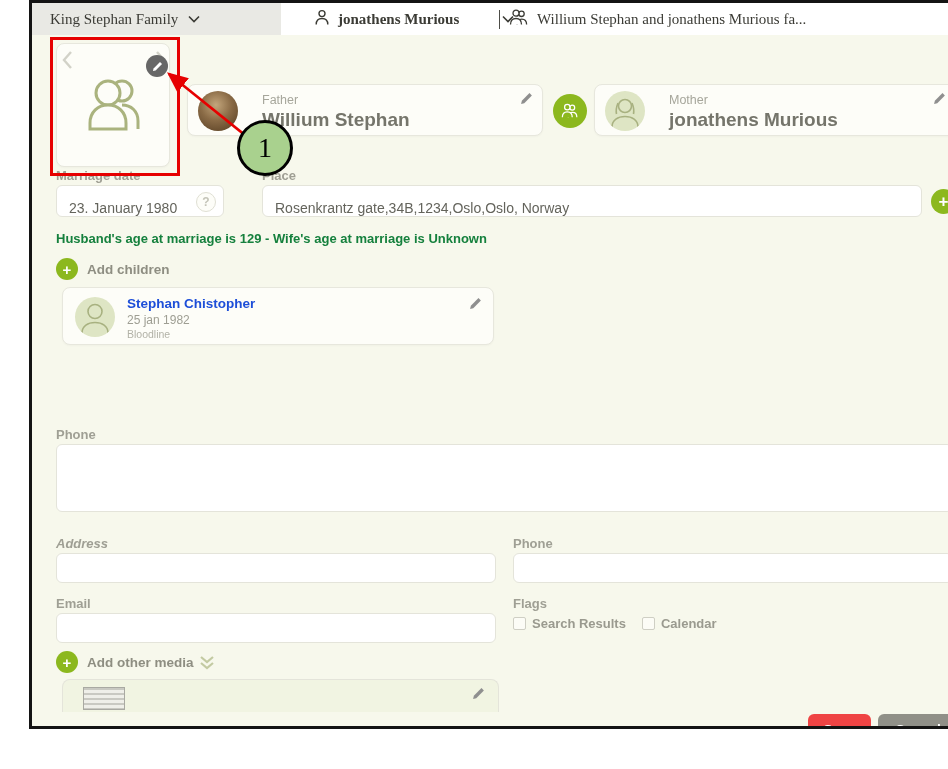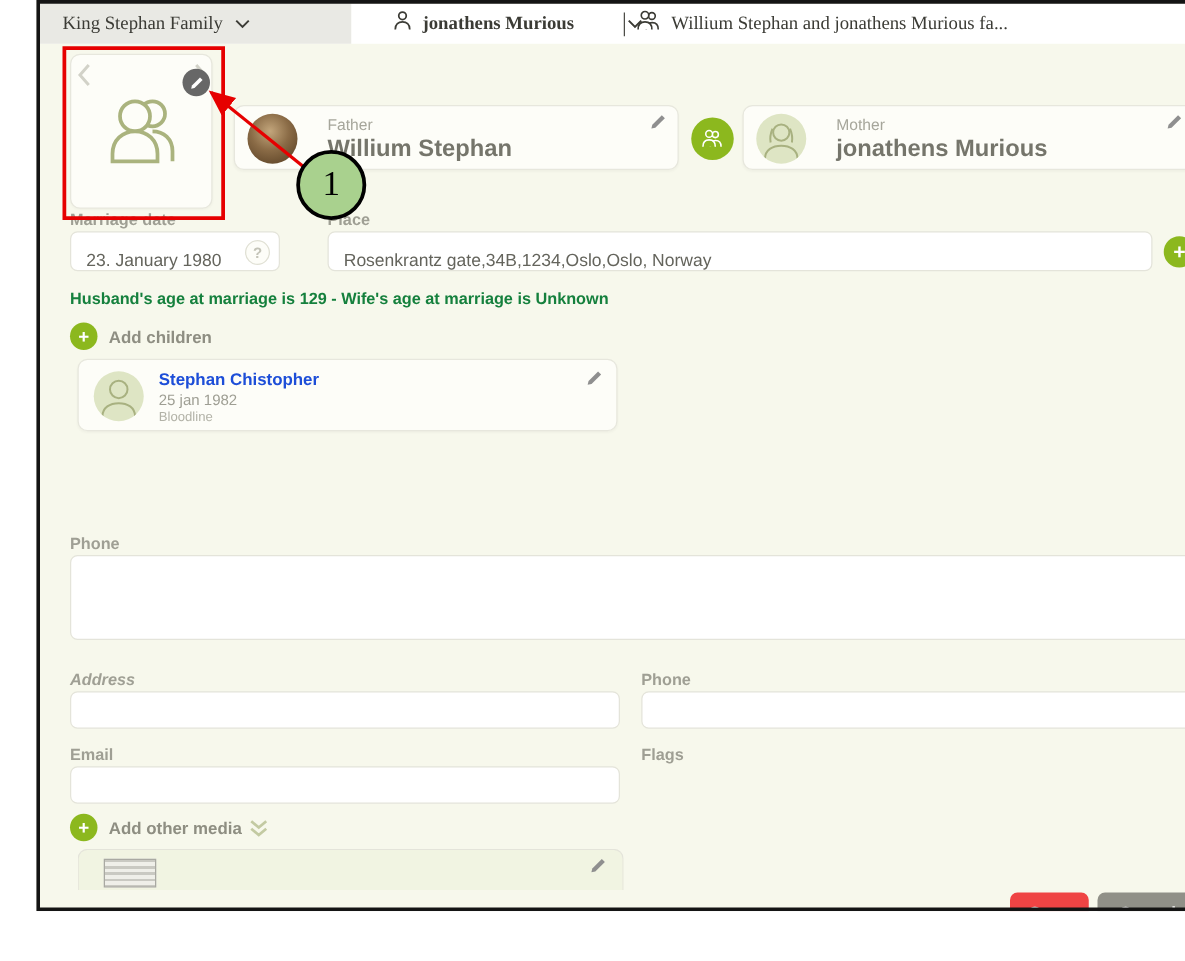--- a/index.html
+++ b/index.html
@@ -222,20 +222,30 @@
   <textarea class="note-area" style=""></textarea>
 
   <div class="field-label" style="left:27px; top:536px;font-style:italic;">Address</div>
   <div class="text-input" style="left:27px; top:553px; width:440px; height:30px;"></div>
   <div class="field-label" style="left:484px; top:536px;">Phone</div>
   <div class="text-input" style="left:484px; top:553px; width:440px; height:30px;"></div>
 
   <div class="field-label" style="left:27px; top:596px;">Email</div>
   <div class="text-input" style="left:27px; top:613px; width:440px; height:30px;"></div>
   <div class="field-label" style="left:484px; top:596px;">Flags</div>
+  <div class="checkbox-row">
+    <span class="cb-item">
+      <span class="cb-box"></span>
+      <span class="cb-label">Search Results</span>
+    </span>
+    <span class="cb-item">
+      <span class="cb-box"></span>
+      <span class="cb-label">Calendar</span>
+    </span>
+  </div>
 
   <div class="plus-btn" style="left:27px; top:651px; width:22px; height:22px; font-size:15px;">+</div>
   <div class="section-label" style="left:58px; top:655px;">Add other media</div>
   <span class="dbl-chev">
     <svg width="16" height="14" viewBox="0 0 16 14">
         <polyline points="2,1 8,6 14,1" fill="none" stroke="#c3caa2" stroke-width="2.2"></polyline>
         <polyline points="2,7 8,12 14,7" fill="none" stroke="#c3caa2" stroke-width="2.2"></polyline>
       </svg>
   </span>
   <div class="media-card">

